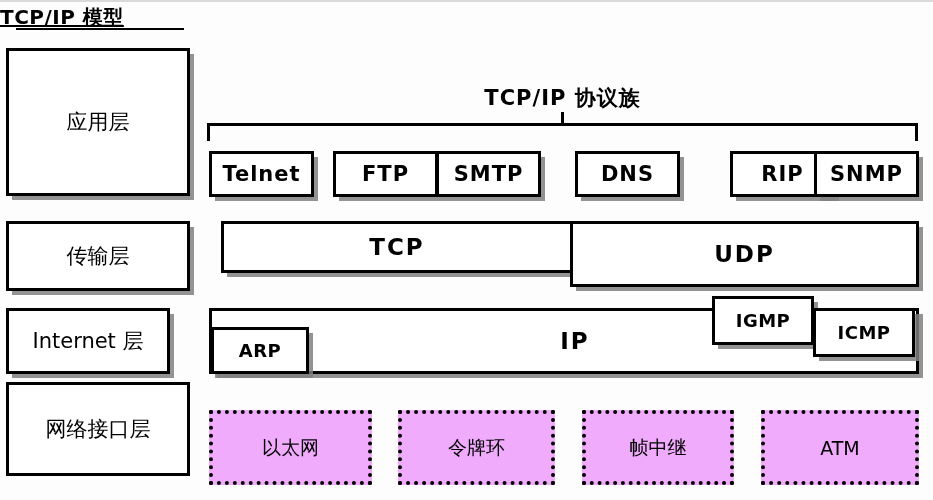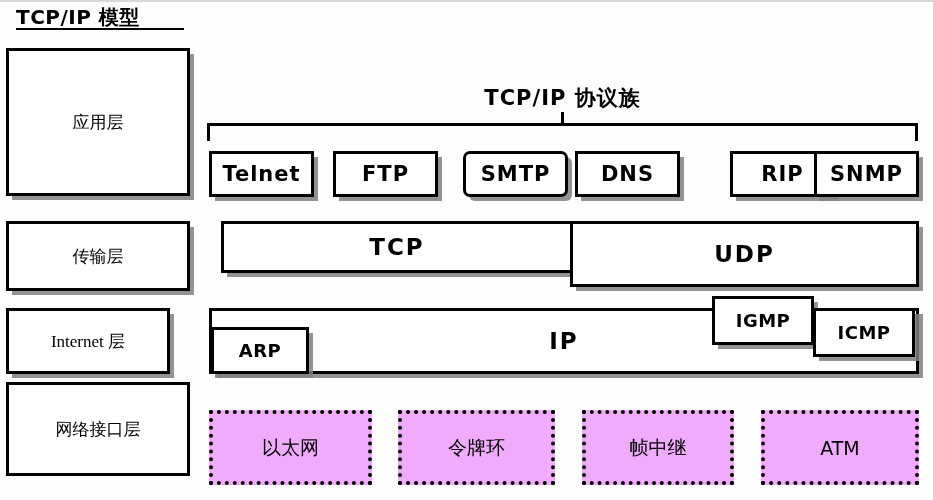--- a/index.html
+++ b/index.html
@@ -25,27 +25,28 @@
     position: absolute;
     left: 0; top: 0;
     width: 933px;
     height: 2px;
     background: #d9d9d9;
   }
 
   
   .title {
     position: absolute;
-    left: 16px;
+    left: 0;
     top: 4px;
     font-size: 20px;
     font-weight: bold;
     color: #000;
     letter-spacing: 0.5px;
     white-space: nowrap;
+    text-decoration: underline;
   }
   .title-underline {
     position: absolute;
     left: 16px;
     top: 28px;
     width: 168px;
     height: 2px;
     background: #000;
   }
 
@@ -57,23 +58,22 @@
     box-sizing: border-box;
     display: flex;
     align-items: center;
     justify-content: center;
     color: #000;
     box-shadow: 5px 5px 0 -1px rgba(128,128,128,0.85);
   }
   .box.noshadow { box-shadow: none; }
 
   .layer-box {
-    font-size: 17px;
+    font-size: 21px;
     font-weight: normal;
-    font-family: Liberation Serif, serif;
   }
   .proto-box {
     font-size: 21px;
     font-weight: bold;
     letter-spacing: 1px;
   }
   .proto-box.small {
     font-size: 18px;
     letter-spacing: 0.5px;
   }
@@ -163,42 +163,42 @@
     <div class="tick-right" style="left:708px; top:0px; height:18px;"></div>
     <div class="tick-mid" style="left:354px; top:-11px; height:12px;"></div>
   </div>
 
   <div class="box proto-box" style="left:209px; top:151px; width:105px; height:46px;">
     <span>Telnet</span>
   </div>
   <div class="box proto-box" style="left:333px; top:151px; width:105px; height:46px;">
     <span>FTP</span>
   </div>
-  <div class="box proto-box" style="left:463px; top:151px; width:105px; height:46px;border-radius:7px;">
+  <div class="box proto-box" style="left:436px; top:151px; width:105px; height:46px;">
     <span>SMTP</span>
   </div>
   <div class="box proto-box" style="left:575px; top:151px; width:105px; height:46px;">
     <span>DNS</span>
   </div>
   <div class="box proto-box" style="left:694px; top:151px; width:105px; height:46px;margin-left:36px;">
     <span>RIP</span>
   </div>
   <div class="box proto-box" style="left:814px; top:151px; width:105px; height:46px;">
     <span>SNMP</span>
   </div>
 
   <div class="box transport-box" style="left:221px; top:221px; width:352px; height:52px;">
     <span>TCP</span>
   </div>
   <div class="box transport-box" style="left:570px; top:221px; width:349px; height:66px;">
     <span>UDP</span>
   </div>
 
   <div class="box" style="left:209px; top:308px; width:710px; height:66px;"></div>
-  <div class="ip-label" style="left:209px; top:328px; width:710px;">IP</div>
+  <div class="ip-label" style="left:220px; top:328px; width:710px;">IP</div>
 
   <div class="box proto-box small" style="left:712px; top:296px; width:102px; height:49px;">
     <span>IGMP</span>
   </div>
   <div class="box proto-box small" style="left:813px; top:308px; width:102px; height:49px;">
     <span>ICMP</span>
   </div>
 
   <div class="box proto-box small" style="left:211px; top:327px; width:98px; height:47px;">
     <span>ARP</span>

